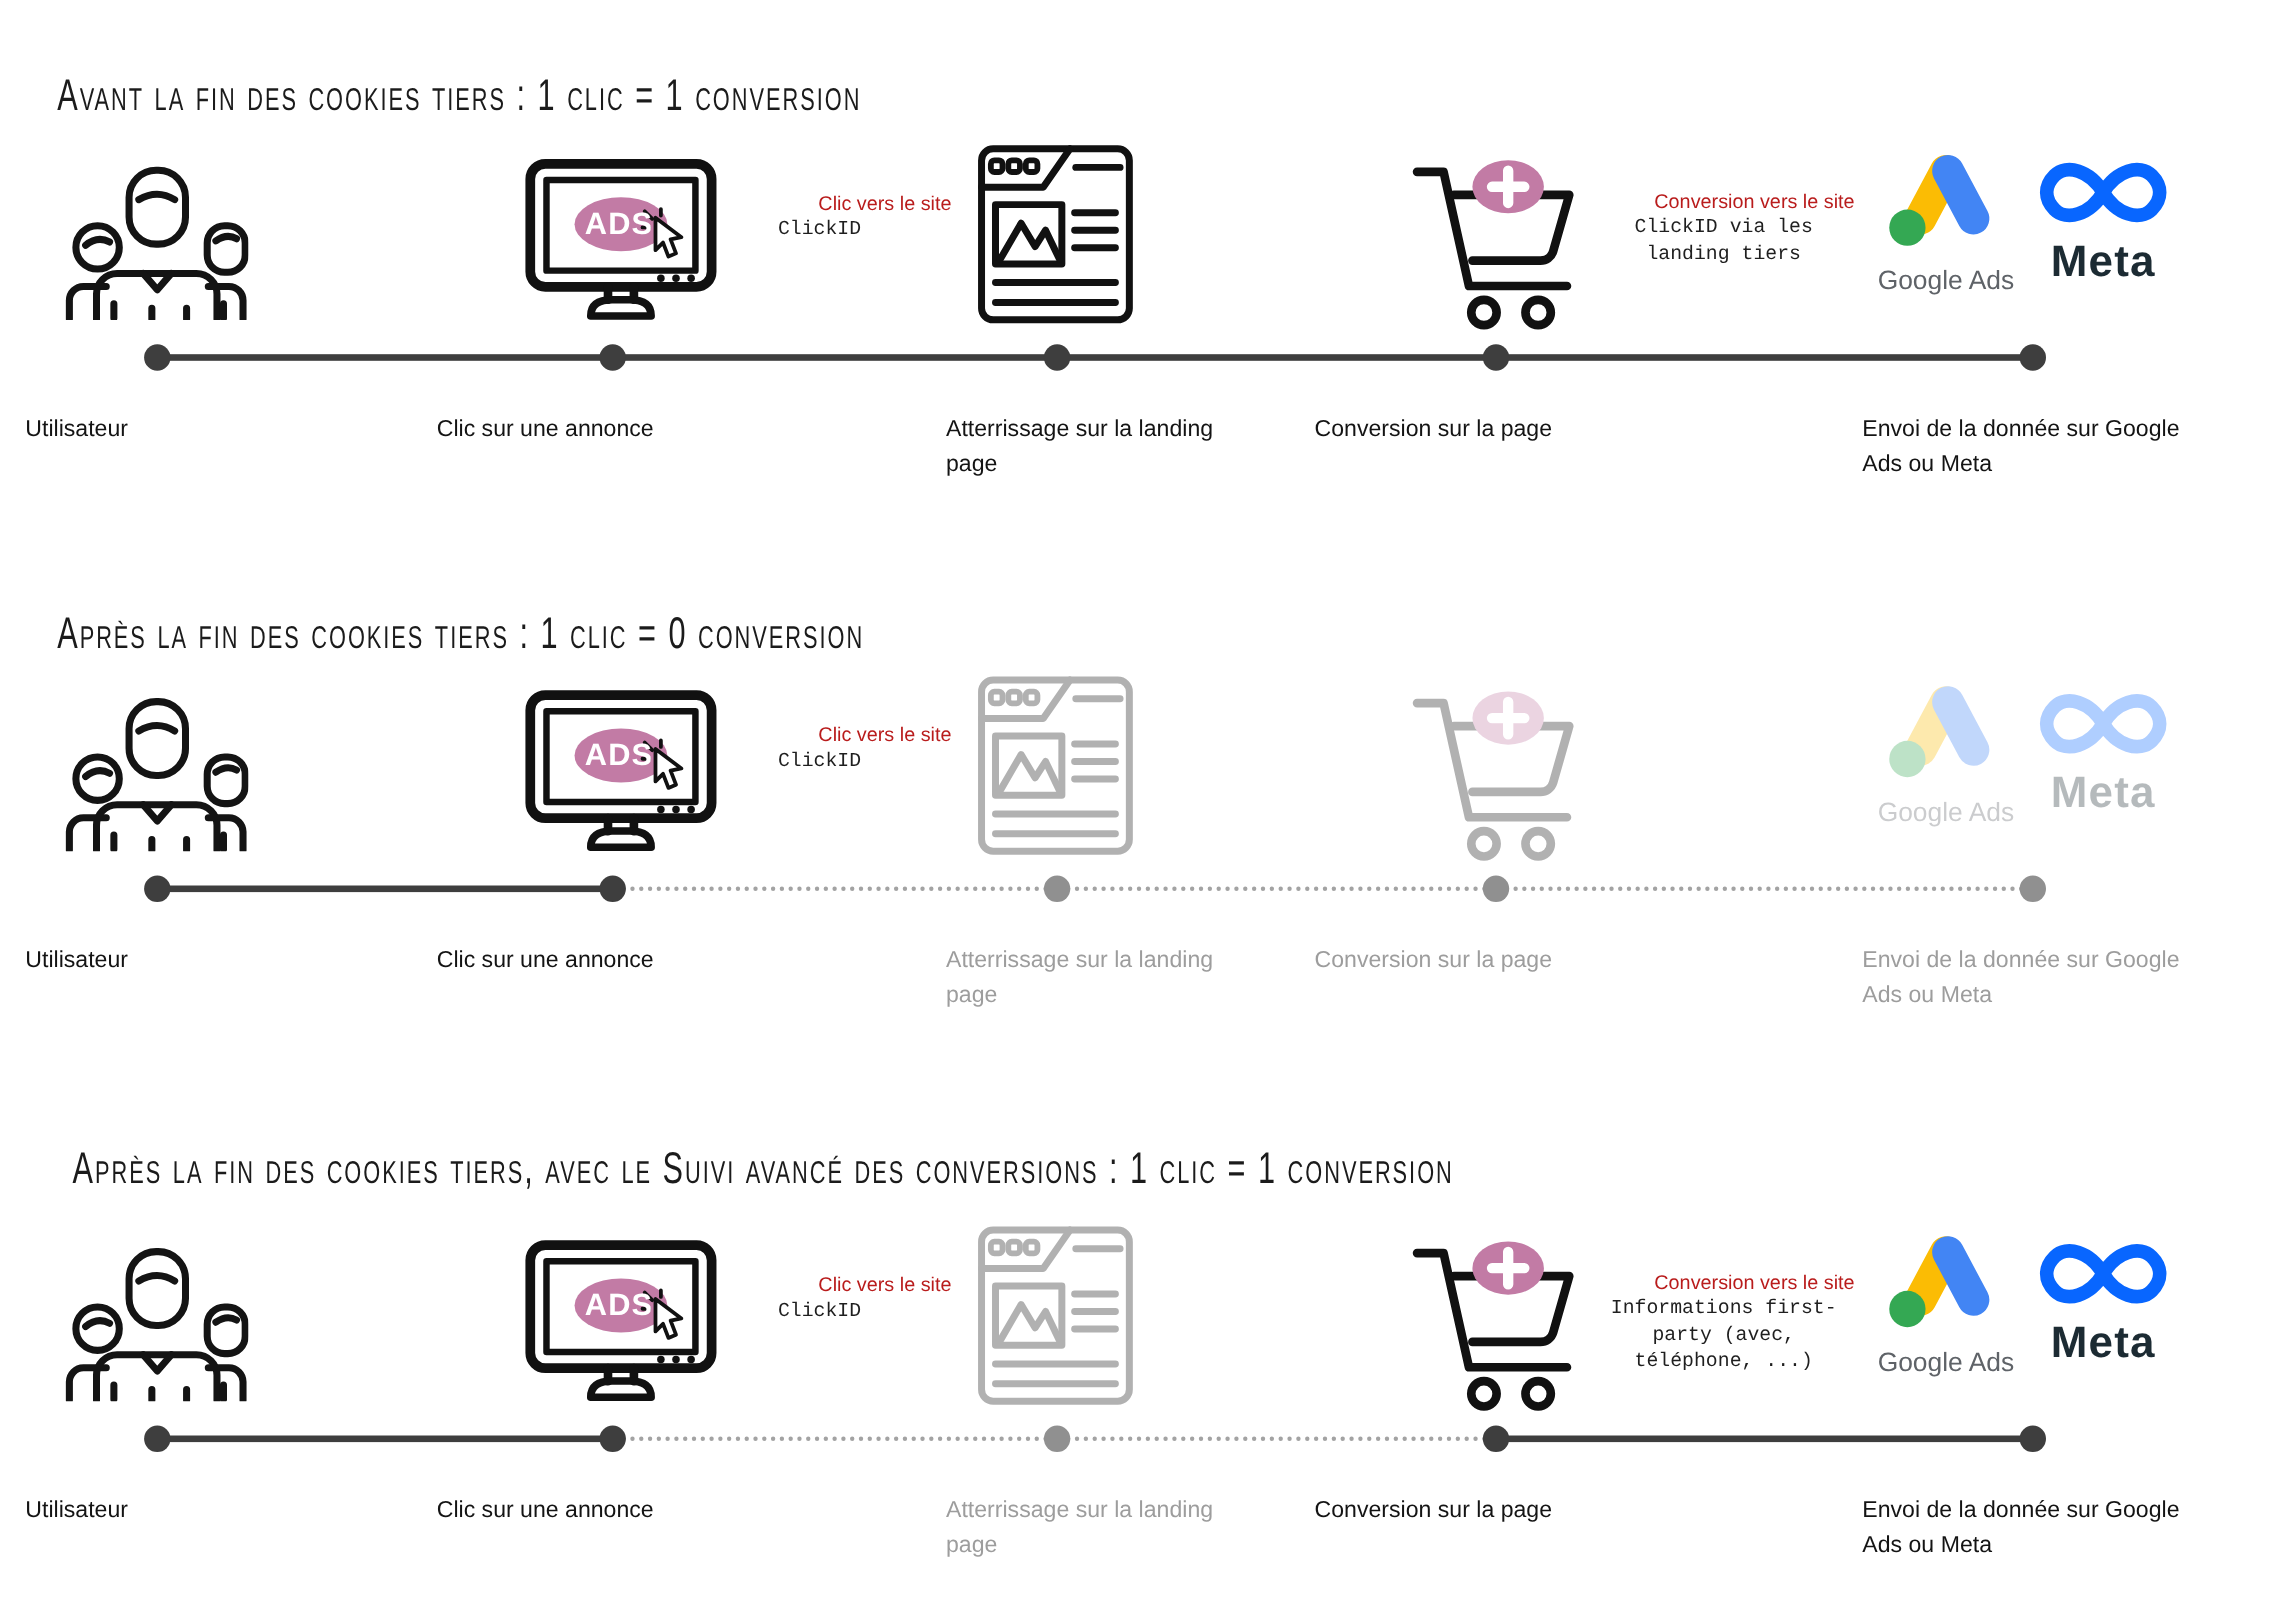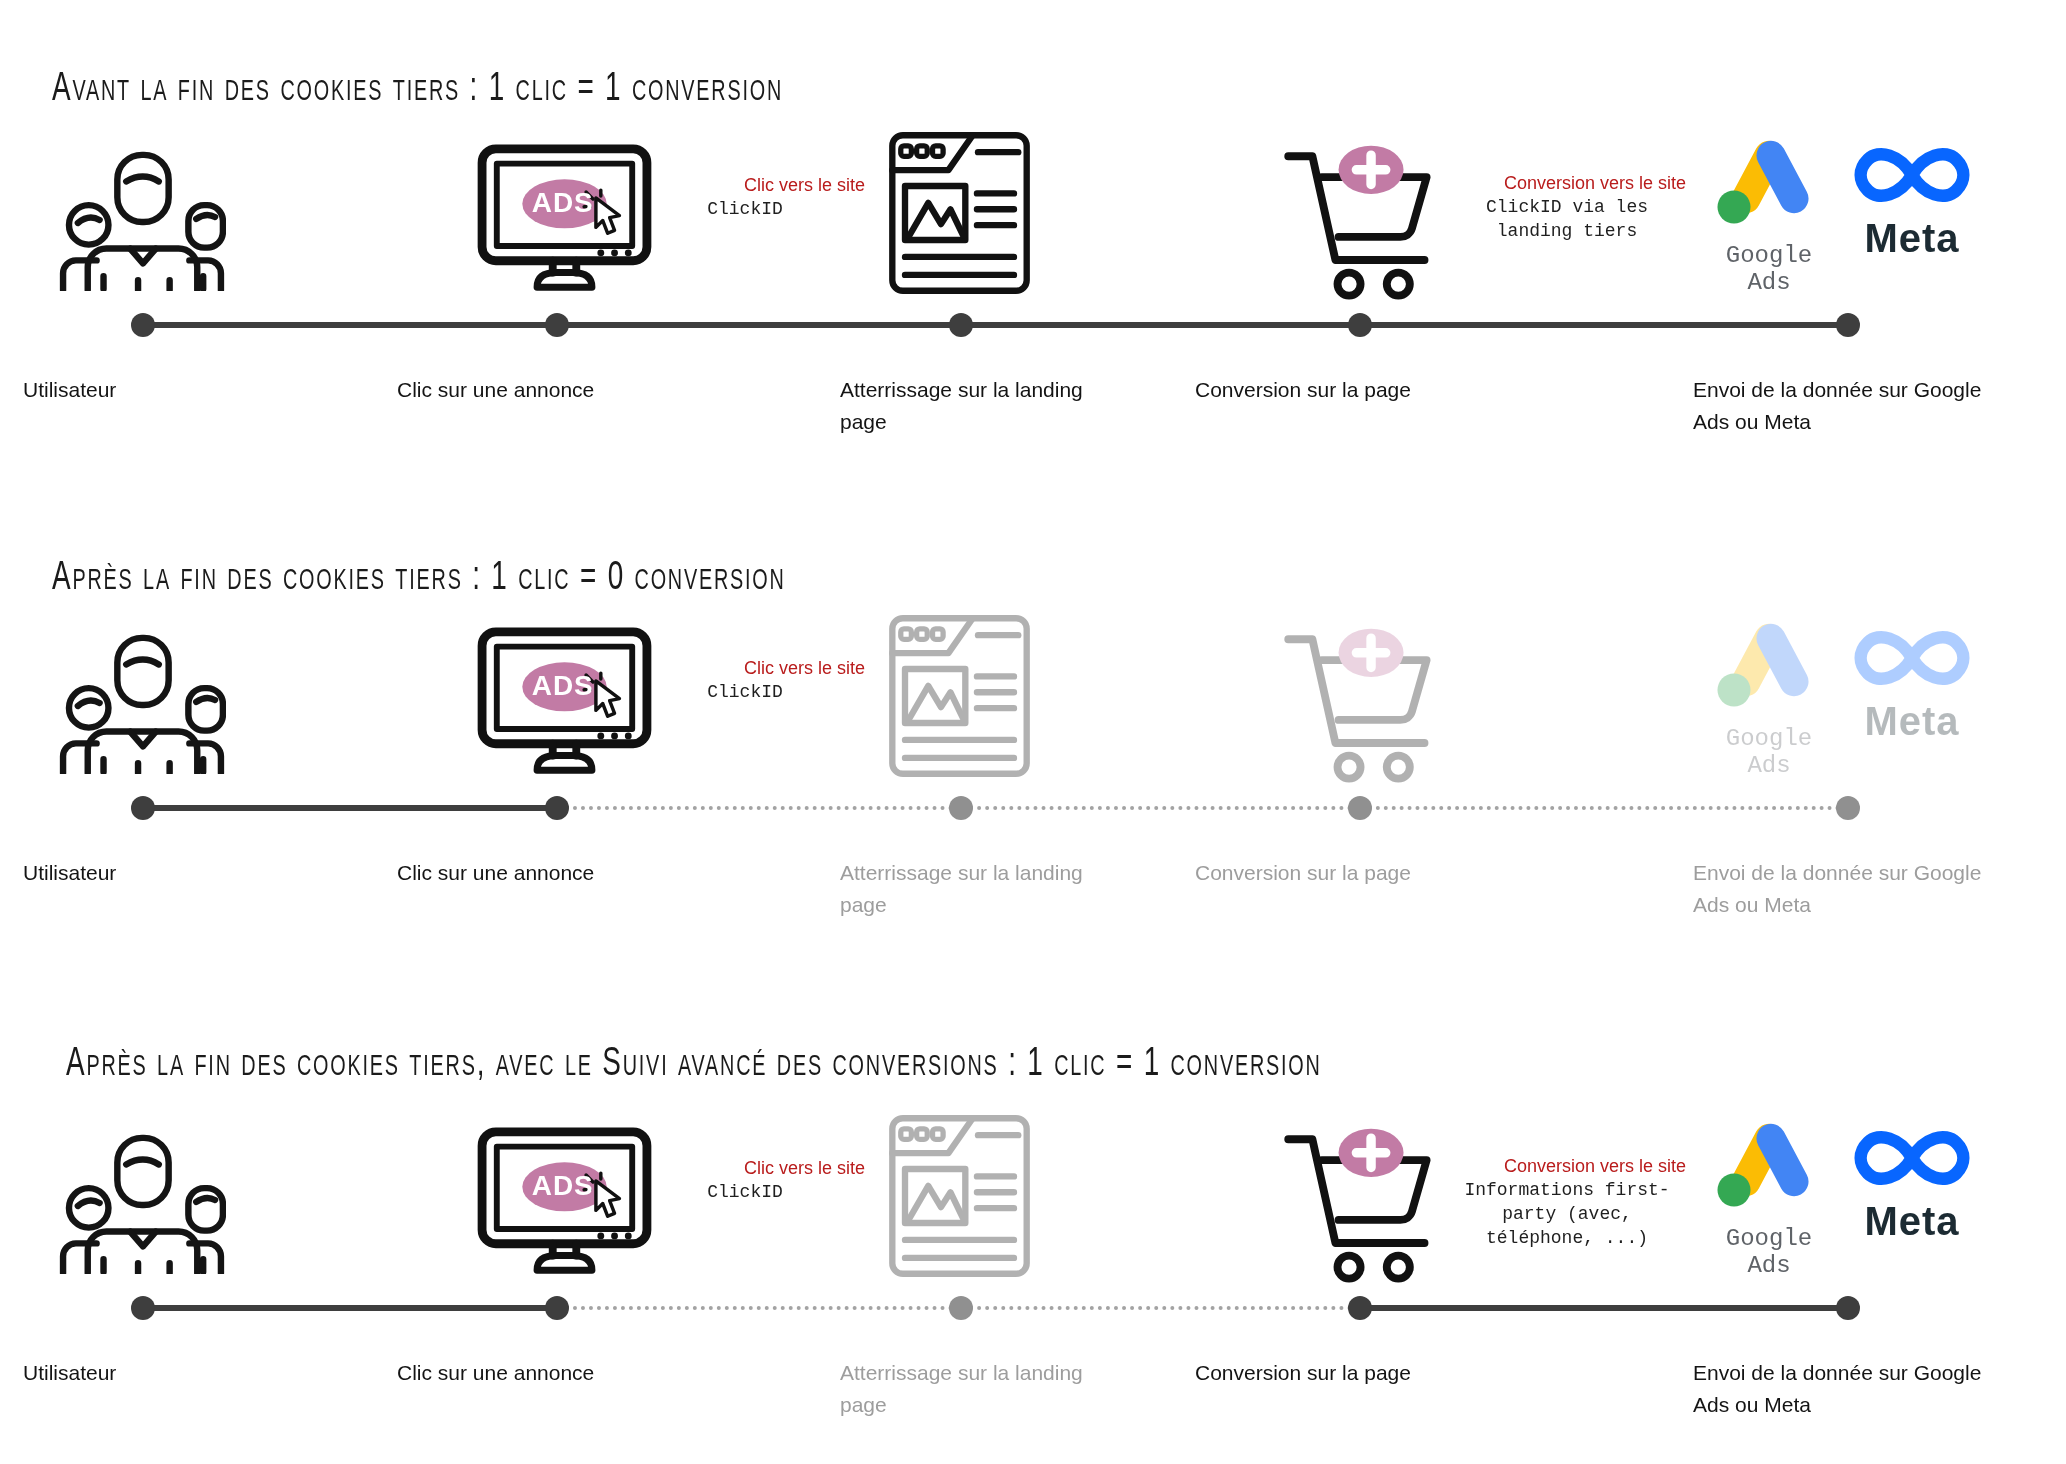--- a/index.html
+++ b/index.html
@@ -22,21 +22,21 @@
   .users  {left:58px;  top:calc(var(--oy) + 143px);width:168px;height:148px;}
   .monitor{left:476px; top:calc(var(--oy) + 143px);width:177px;height:157px;}
   .browser{left:888px; top:calc(var(--oy) + 131px);width:143px;height:164px;}
   .cart   {left:1283px;top:calc(var(--oy) + 134px);width:152px;height:166px;}
   .ga     {left:1705px;top:calc(var(--oy) + 132px);width:128px;text-align:center;}
   .ga svg{width:112px;height:96px;margin:0 auto;}
   .meta   {left:1846px;top:calc(var(--oy) + 130px);width:132px;text-align:center;}
   .meta svg{width:124px;height:78px;margin:6px auto 0;}
   .ads-badge{position:absolute;left:49%;top:39%;transform:translate(-50%,-52%);
       font-size:28px;font-weight:bold;color:#fff;letter-spacing:1px;}
-  .ga-label{display:block;margin-top:14px;font-size:24px;color:#5f6368;font-family:Liberation Mono, monospace;}
+  .ga-label{display:block;margin-top:14px;font-size:24px;color:#5f6368;}
   .meta-label{display:block;margin-top:2px;font-size:40px;font-weight:bold;color:#1c2b33;letter-spacing:1px;}
   .muted{opacity:.32;}
 
   
   .ann{position:absolute;text-align:center;font-size:18px;line-height:24px;}
   .ann .t{color:#b91c1c;text-align:right;}
   .ann .d{color:#1f1f1f;font-family:Liberation Mono, monospace;}
   .ann-click{left:625px; top:calc(var(--oy) + 173px);width:240px;}
   .ann-conv {left:1448px;top:calc(var(--oy) + 171px);width:238px;}
 
@@ -47,21 +47,21 @@
   .s1{left:143px;width:414px;} .s2{left:557px;width:404px;}
   .s3{left:961px;width:399px;} .s4{left:1360px;width:488px;}
   .nd{position:absolute;top:calc(var(--oy) + 313px);width:24px;height:24px;border-radius:50%;background:#3e3e3e;}
   .nd.grey{background:#909090;}
   .d1{left:131px;} .d2{left:545px;} .d3{left:949px;} .d4{left:1348px;} .d5{left:1836px;}
 
   
   .lbl{position:absolute;top:calc(var(--oy) + 374px);text-align:left;
        font-size:21px;line-height:32px;color:#141414;}
   .lbl.grey{color:#9d9d9d;}
-  .l1{left:23px;width:240px;} .l2{left:397px;width:320px;} .l3{left:840px;width:260px;}
+  .l1{left:23px;width:240px;} .l2{left:397px;width:320px;} .l3{left:860px;width:260px;}
   .l4{left:1195px;width:330px;} .l5{left:1693px;width:310px;}
 </style>
 </head>
 <body>
 
 <svg width="0" height="0" style="position:absolute" aria-hidden="true">
   <defs>
     <symbol id="sym-users" viewBox="0 0 170 150">
       <g fill="none" stroke="#141414" stroke-width="6.5" stroke-linecap="round" stroke-linejoin="round">
         <rect x="60" y="12" width="52" height="68" rx="25"></rect>

